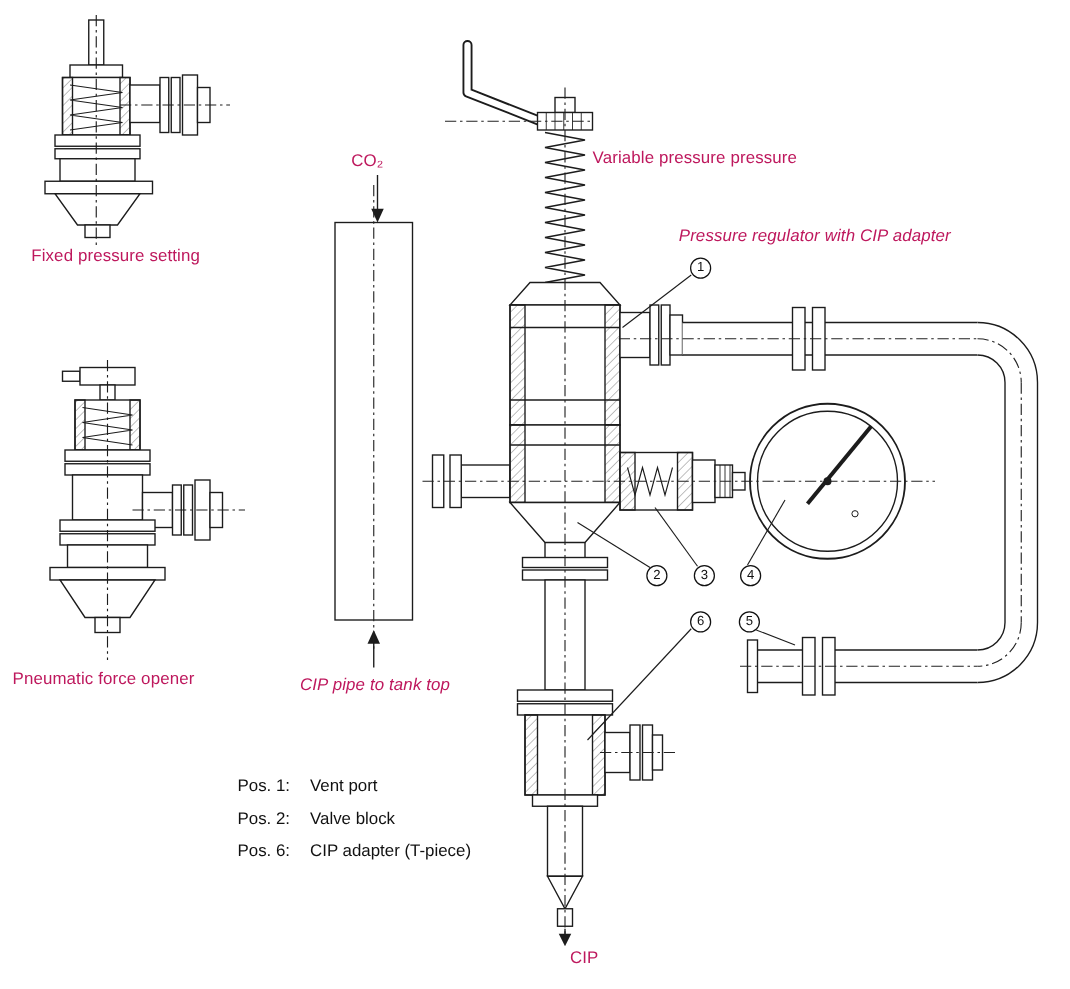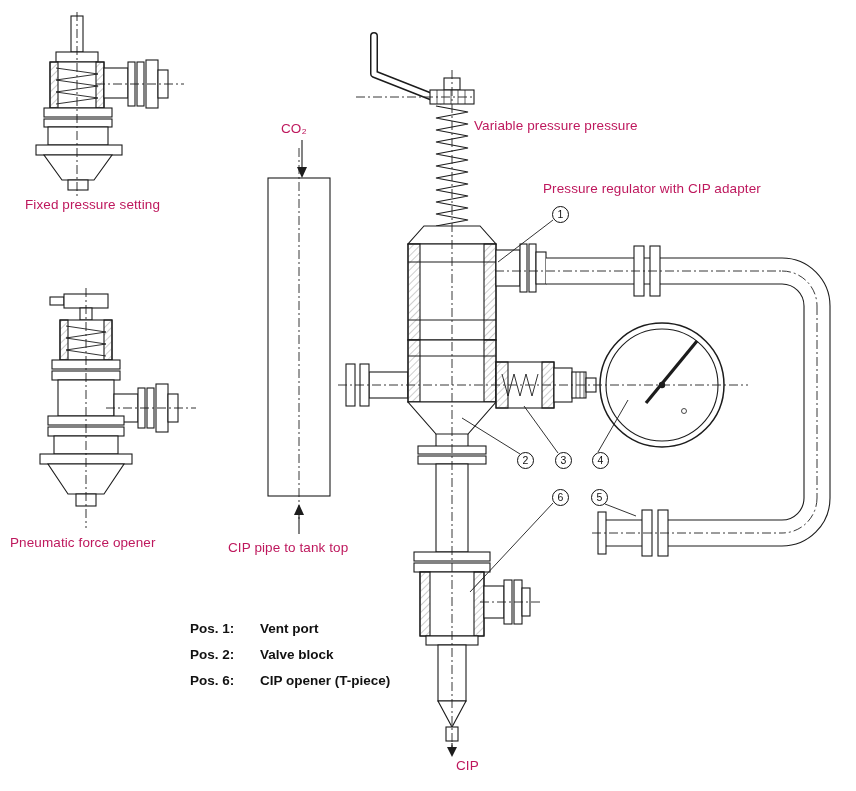--- a/index.html
+++ b/index.html
@@ -4,21 +4,21 @@
 <style>
   html,body{margin:0;padding:0;background:#fff;}
   .canvas{position:relative;width:856px;height:791px;background:#ffffff;overflow:hidden;
           font-family:"Liberation Sans",sans-serif;color:#111;}
   svg{position:absolute;left:0;top:0;}
   .lbl{position:absolute;font-size:13.5px;color:#be185d;white-space:nowrap;letter-spacing:.1px;}
   .callout{position:absolute;width:17px;height:17px;border:1.2px solid #111;border-radius:50%;
            background:#fff;font-size:10.5px;line-height:15px;text-align:center;color:#111;
            box-sizing:border-box;}
   .parts{position:absolute;left:190px;top:615px;}
-  .prow{display:flex;gap:22px;height:26px;align-items:center;font-weight:bold;font-size:13.5px;}
+  .prow{display:flex;gap:10px;height:26px;align-items:center;font-weight:normal;font-size:13.5px;}
   .prow .pos{width:48px;}
 </style>
 </head>
 <body>
 
 <div class="canvas">
 
   <svg width="856" height="791" viewBox="0 0 856 791" stroke="#1c1c1c" stroke-width="1.1" fill="none">
     <defs>
       <pattern id="hatch" width="5" height="5" patternUnits="userSpaceOnUse" patternTransform="rotate(45)">
@@ -202,39 +202,39 @@
       <line x1="598" y1="452" x2="628" y2="400"></line>
       <line x1="605" y1="504" x2="636" y2="516"></line>
       <line x1="553" y1="503" x2="470" y2="592"></line>
     </g>
   </svg>
 
   <div class="lbl" style="left:25px;top:197px;">Fixed pressure setting</div>
   <div class="lbl" style="left:10px;top:535px;">Pneumatic force opener</div>
   <div class="lbl" style="left:281px;top:121px;">CO₂</div>
   <div class="lbl" style="left:474px;top:118px;">Variable pressure pressure</div>
-  <div class="lbl" style="left:543px;top:181px;">Pressure regulator with CIP adapter</div>
-  <div class="lbl" style="left:228px;top:540px;">CIP pipe to tank top</div>
+  <div class="lbl" style="left:543px;top:181px;font-style:italic;">Pressure regulator with CIP adapter</div>
+  <div class="lbl" style="left:240px;top:540px;font-style:italic;">CIP pipe to tank top</div>
   <div class="lbl" style="left:430px;top:758px;margin-left:26px;">CIP</div>
 
   <div class="callout" style="left:552px;top:206px;">1</div>
   <div class="callout" style="left:517px;top:452px;">2</div>
   <div class="callout" style="left:555px;top:452px;">3</div>
   <div class="callout" style="left:592px;top:452px;">4</div>
   <div class="callout" style="left:591px;top:489px;">5</div>
   <div class="callout" style="left:552px;top:489px;">6</div>
 
   <div class="parts">
     <div class="prow">
       <span class="pos">Pos. 1:</span>
       <span class="desc">Vent port</span>
     </div>
     <div class="prow">
       <span class="pos">Pos. 2:</span>
       <span class="desc">Valve block</span>
     </div>
     <div class="prow">
       <span class="pos">Pos. 6:</span>
-      <span class="desc">CIP opener (T-piece)</span>
+      <span class="desc">CIP adapter (T-piece)</span>
     </div>
   </div>
 
 </div>
 
 </body></html>

